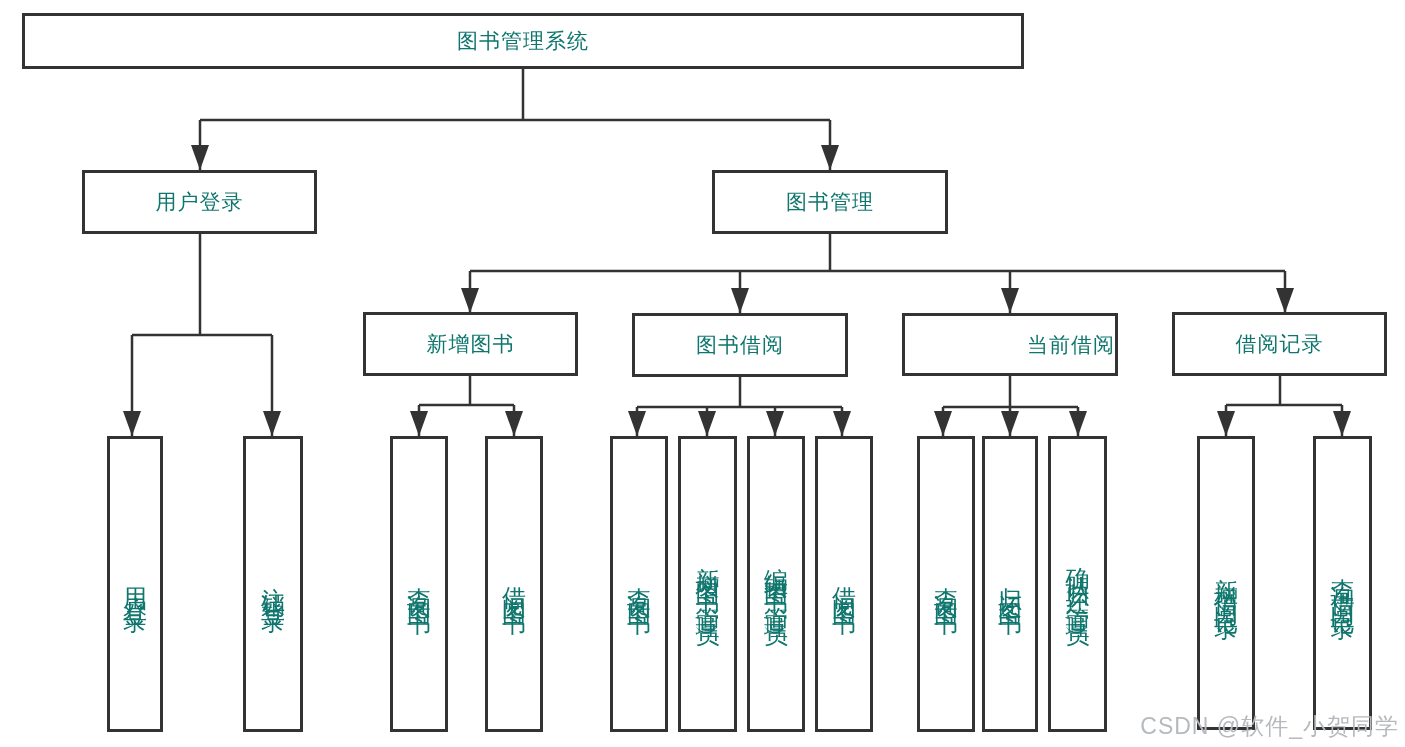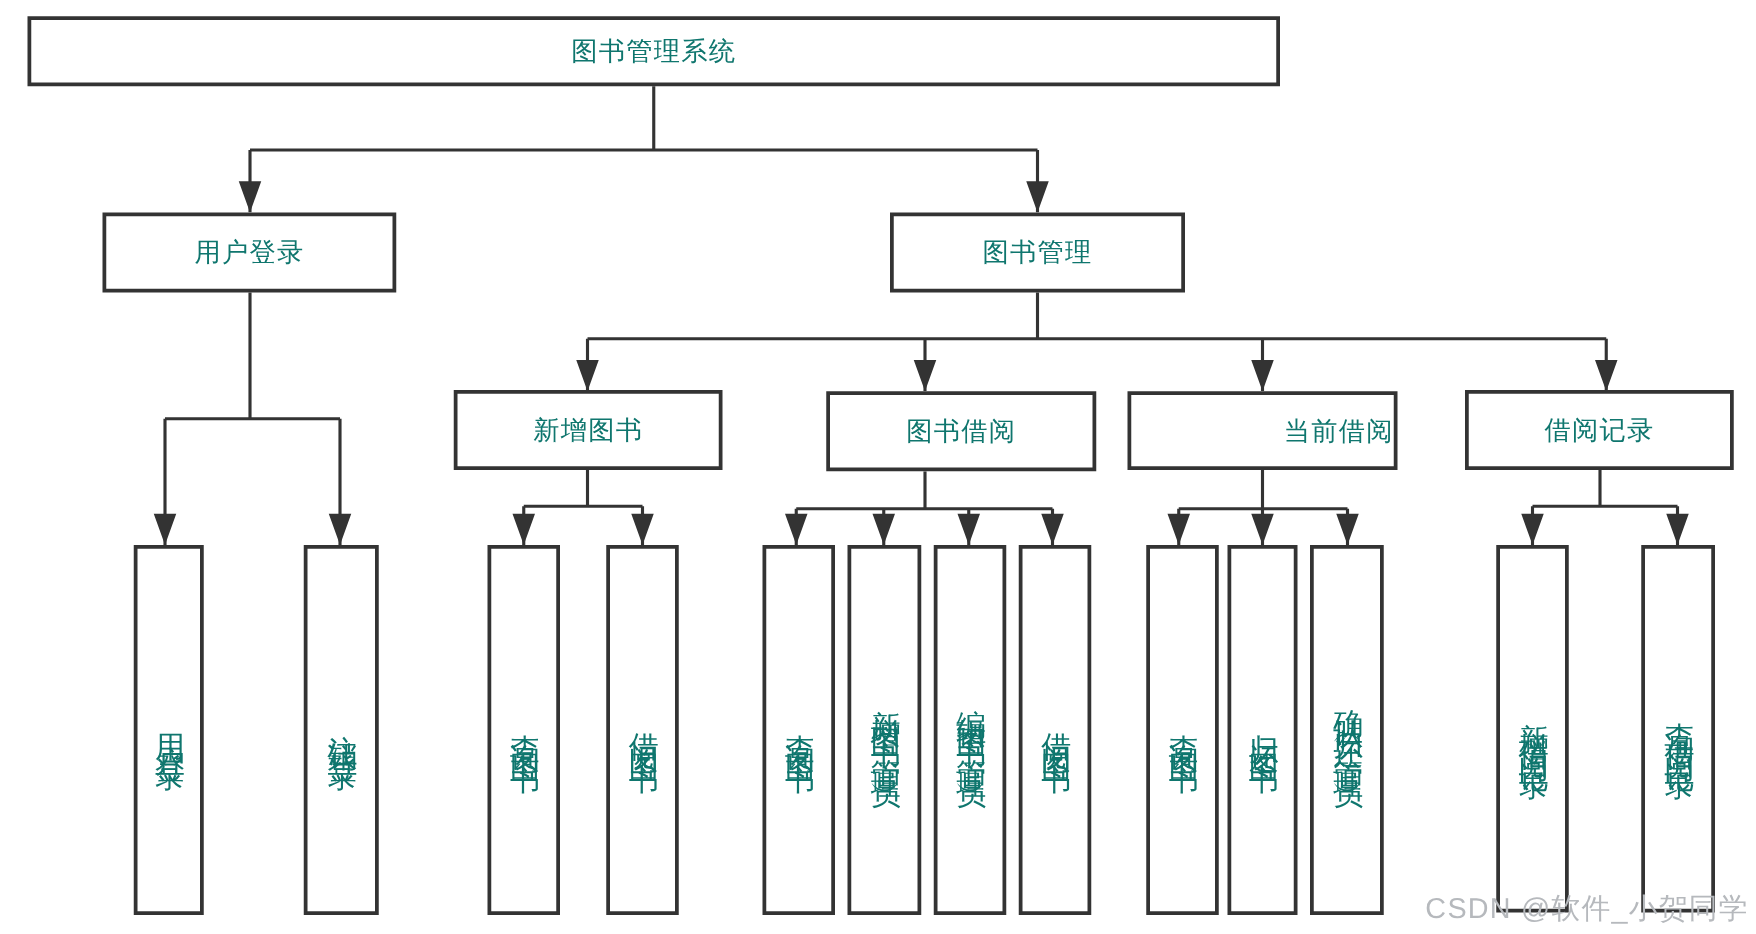--- a/index.html
+++ b/index.html
@@ -87,21 +87,21 @@
   <div class="node h-node" style="left:82px; top:170px; width:235px; height:64px;">
     <span class="label">用户登录</span>
   </div>
   <div class="node h-node" style="left:712px; top:170px; width:236px; height:64px;">
     <span class="label">图书管理</span>
   </div>
 
   <div class="node h-node" style="left:363px; top:312px; width:215px; height:64px;">
     <span class="label">新增图书</span>
   </div>
-  <div class="node h-node" style="left:632px; top:313px; width:216px; height:64px;margin-left:29px;">
+  <div class="node h-node" style="left:632px; top:313px; width:216px; height:64px;">
     <span class="label">图书借阅</span>
   </div>
   <div class="node h-node" style="left:902px; top:313px; width:216px; height:63px;justify-content:flex-end;">
     <span class="label">当前借阅</span>
   </div>
   <div class="node h-node" style="left:1172px; top:312px; width:215px; height:64px;">
     <span class="label">借阅记录</span>
   </div>
 
   <div class="node v-node" style="left:107px; top:436px; width:56px; height:296px;">

